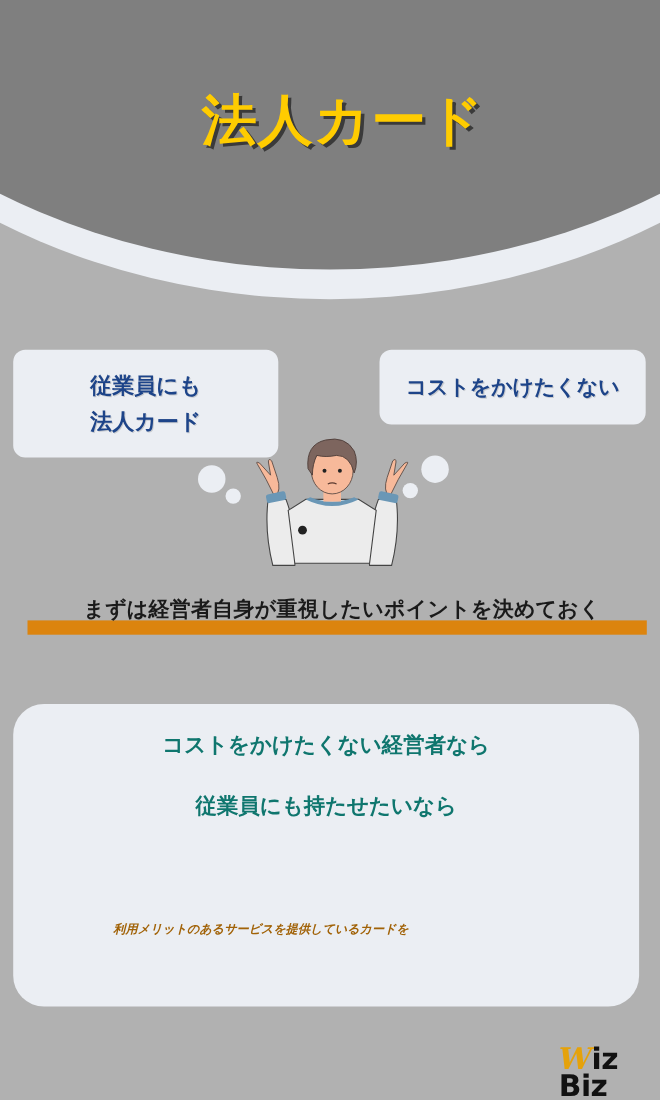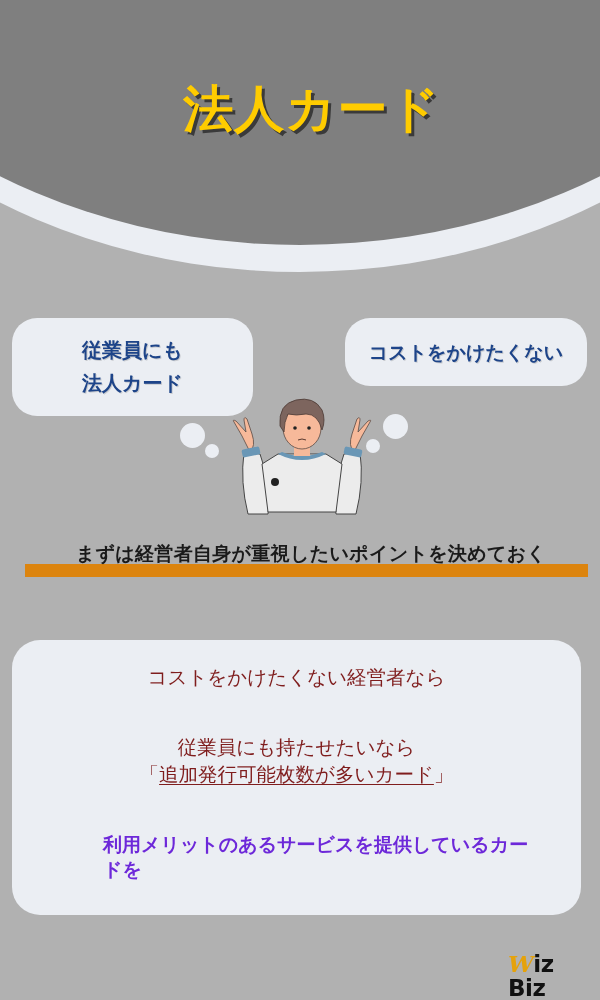--- a/index.html
+++ b/index.html
@@ -18,21 +18,21 @@
   }
   .title {
     position: absolute; left: 0; width: 600px; top: 60px; text-align: center;
     color: #ffcc00; font-weight: bold; font-size: 50px; line-height: 74px;
     text-shadow: 3px 3px 0 #3a3a3a;
     letter-spacing: 1px;
   }
   .title span { display: block; }
 
   .bubble {
-    position: absolute; background: #ebeef3; border-radius: 25px;
+    position: absolute; background: #ebeef3; border-radius: 11px;
     display: flex; align-items: center; justify-content: center; text-align: center;
     color: #1d4489; font-weight: bold; font-size: 20px; line-height: 33px;
     text-shadow: 1px 1px 0 rgba(0,0,0,0.15);
   }
   .bubble-left { left: 12px; top: 318px; width: 241px; height: 98px; }
   .bubble-right { left: 345px; top: 318px; width: 242px; height: 68px; font-size: 19px; }
   .bubble-left span { display: block; }
   .dot { position: absolute; background: #ebeef3; border-radius: 50%; }
 
   .person { position: absolute; left: 222px; top: 392px; width: 160px; height: 125px; }
@@ -44,34 +44,34 @@
     position: absolute; left: 0; width: 600px; top: 541px; text-align: center;
     font-weight: bold; font-size: 19px; color: #1a1a1a; letter-spacing: 0.3px; margin-left: 11px;
   }
 
   .card {
     position: absolute; left: 12px; top: 640px; width: 569px; height: 275px;
     background: #ebeef3; border-radius: 28px;
   }
   .rec {
     position: absolute; left: 0; width: 569px; text-align: center;
-    color: #7f1d1d; font-weight: normal; font-size: 19.5px; line-height: 27px;
+    color: #0f766e; font-weight: bold; font-size: 19.5px; line-height: 27px;
   }
   .rec span { display: block; }
   .rec .link { text-decoration: underline; text-underline-offset: 3px; }
   .rec1 { top: 24px; }
-  .rec2 { top: 94px; }
+  .rec2 { top: 79px; }
   .note {
     position: absolute; left: 91px; top: 192px; width: 440px;
-    color: #6d28d9; font-weight: bold; font-size: 19px; line-height: 25px;
+    color: #a16207; font-weight: bold; font-size: 11px; line-height: 25px; font-style: italic;
   }
   .note span { display: block; }
 
   .logo { position: absolute; left: 508px; top: 952px; width: 82px; height: 42px; }
-  .logo-text { font-size: 23px; font-weight: bold; color: #111; line-height: 24px; font-style: normal; letter-spacing: -0.5px; }
+  .logo-text { font-size: 27px; font-weight: bold; color: #111; line-height: 24px; font-style: normal; letter-spacing: -0.5px; }
   .logo-w { color: #e5a20b; font-style: italic; font-family: "DejaVu Serif", serif; }
 </style>
 </head>
 <body>
 
 <div class="header-band"></div>
 <div class="header-arc"></div>
 
 <h1 class="title" style="margin:12px;">
   <span>法人カード</span>
@@ -124,21 +124,20 @@
 
 <div class="highlight"></div>
 <div class="key-point">まずは経営者自身が重視したいポイントを決めておく</div>
 
 <div class="card">
   <div class="rec rec1">
     <span>コストをかけたくない経営者なら</span>
   </div>
   <div class="rec rec2">
     <span>従業員にも持たせたいなら</span>
-    <span><span style="display:inline">「</span><span style="display:inline" class="link">追加発行可能枚数が多いカード</span><span style="display:inline">」</span></span>
   </div>
   <div class="note">
     <span>利用メリットのあるサービスを提供しているカードを</span>
   </div>
 </div>
 
 <div class="logo">
   <div class="logo-text"><span class="logo-w">W</span><span>iz Biz</span></div>
 
 </div>

